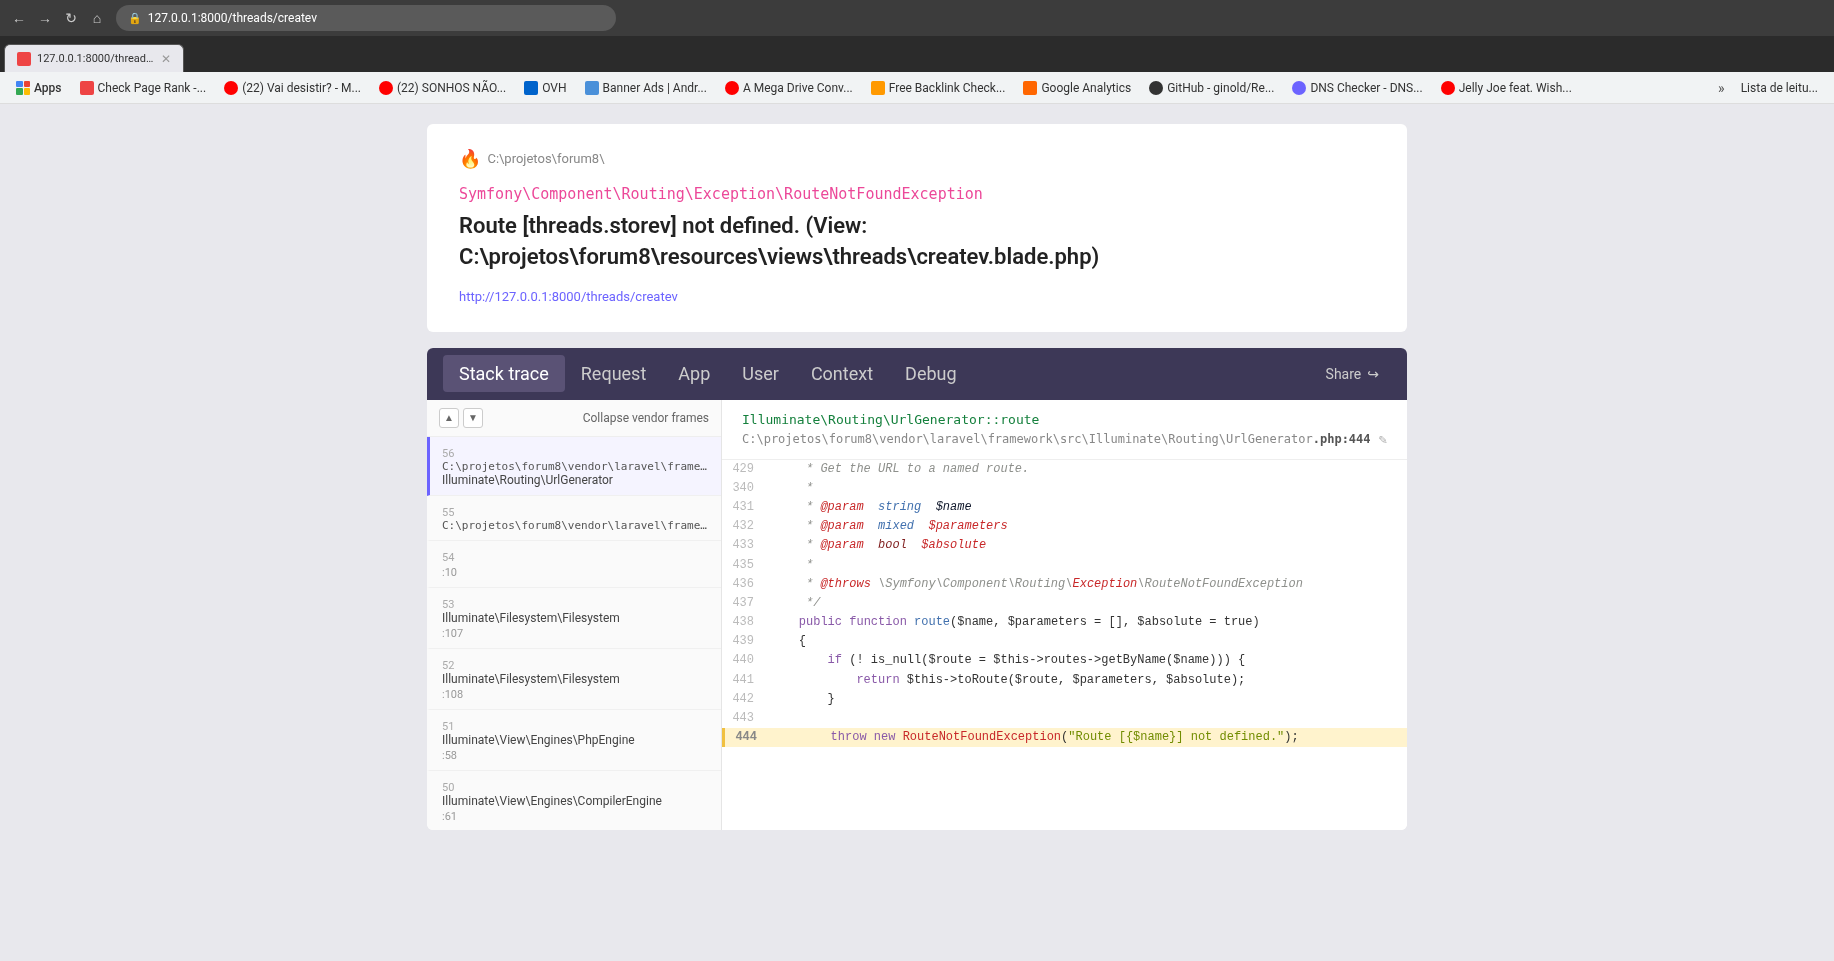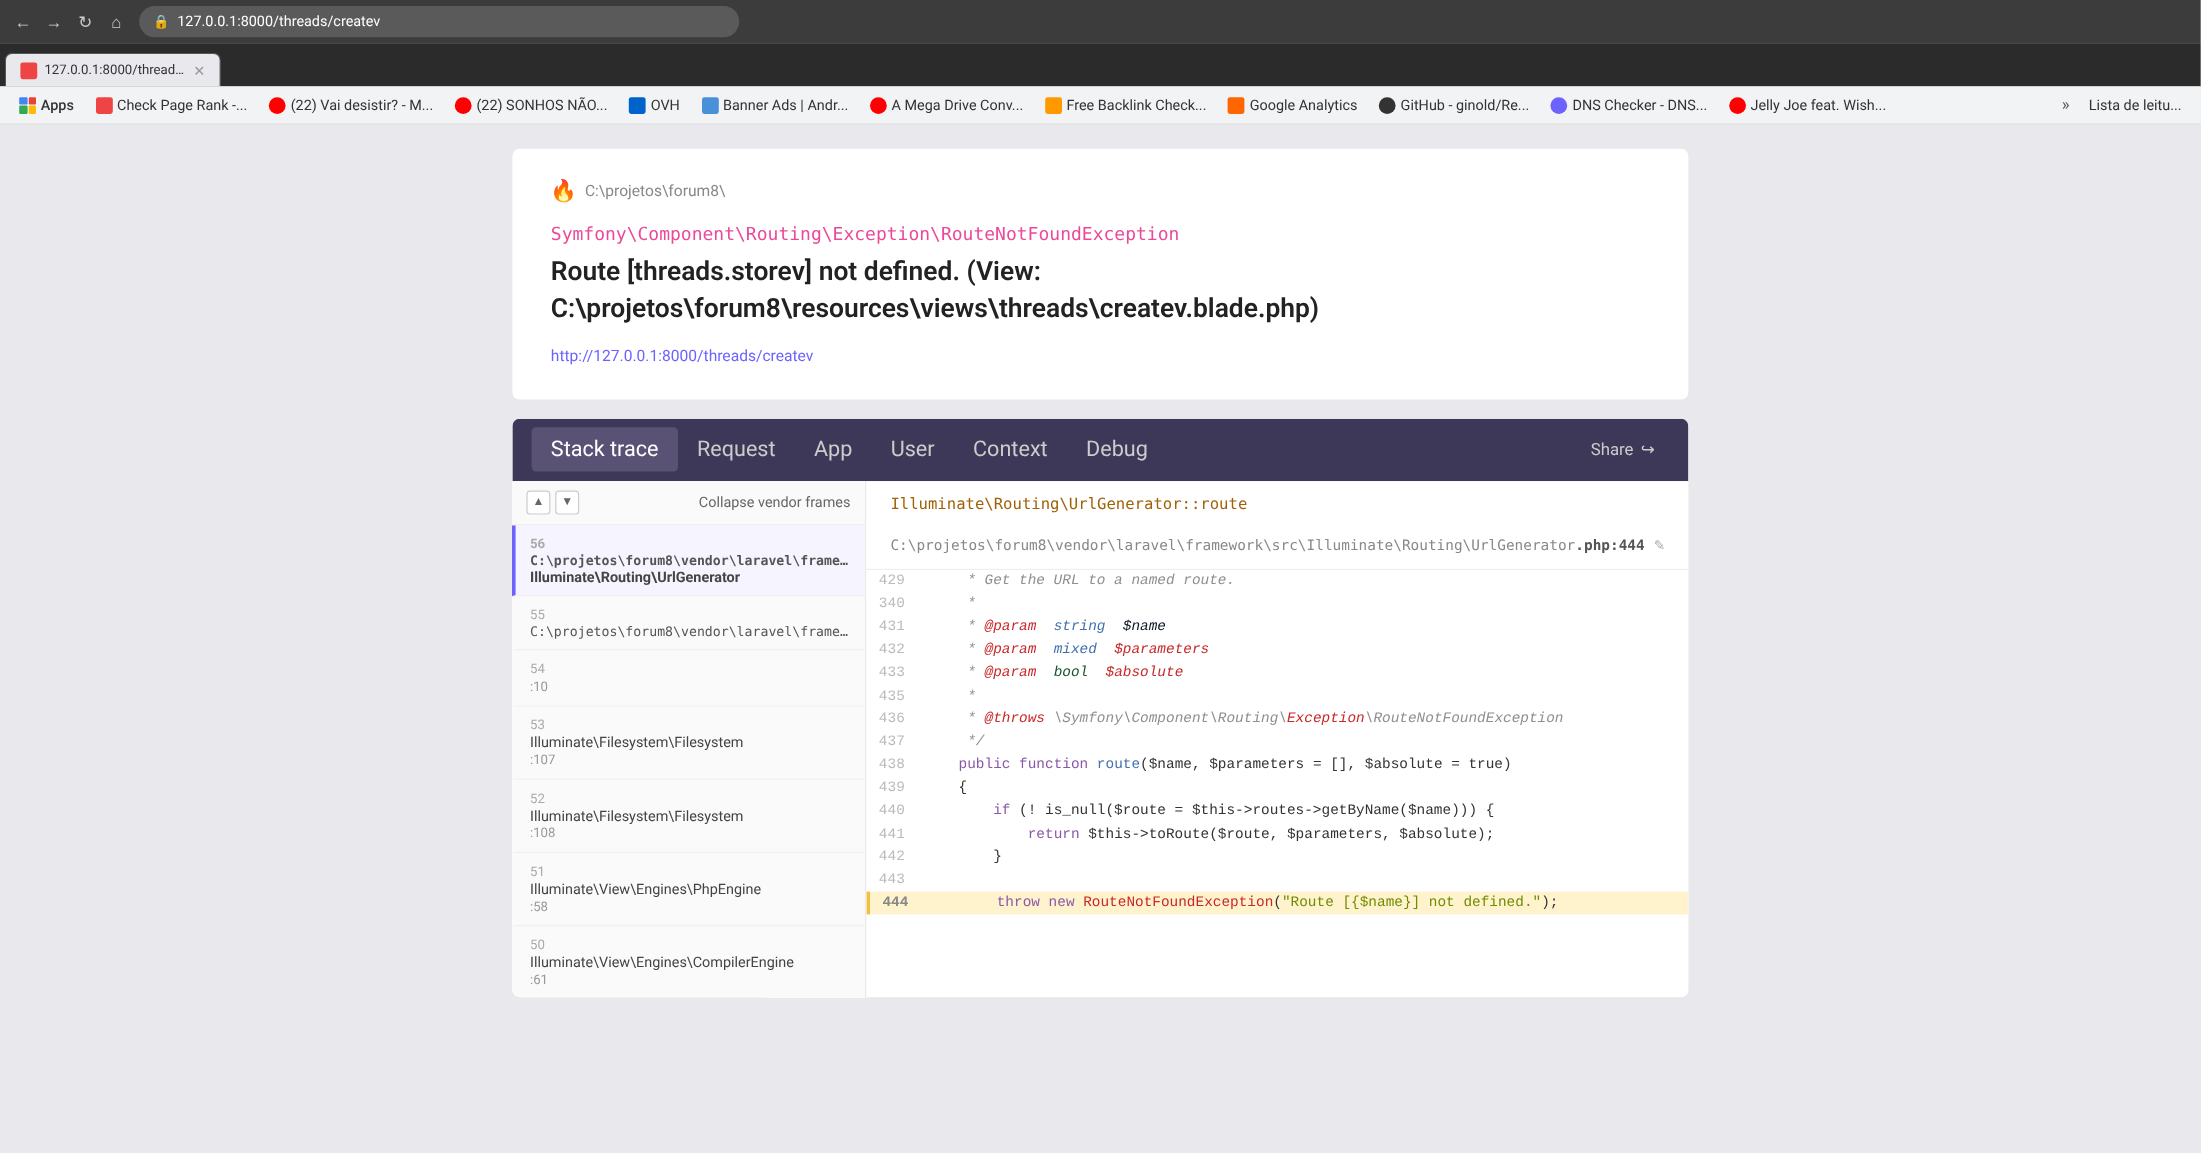--- a/index.html
+++ b/index.html
@@ -47,30 +47,30 @@
     
     .stack-body { display: flex; height: 430px; }
 
     
     .frame-list { width: 295px; border-right: 1px solid #e5e5e5; overflow-y: auto; flex-shrink: 0; background: #fafafa; }
     .frame-list-header { padding: 8px 12px; display: flex; align-items: center; justify-content: space-between; border-bottom: 1px solid #eee; }
     .frame-sort { display: flex; gap: 4px; }
     .sort-btn { width: 20px; height: 20px; border: 1px solid #ccc; background: #fff; border-radius: 3px; cursor: pointer; display: flex; align-items: center; justify-content: center; font-size: 10px; color: #666; }
     .collapse-btn { font-size: 12px; color: #666; cursor: pointer; }
     .frame-item { padding: 8px 12px; cursor: pointer; border-left: 3px solid transparent; border-bottom: 1px solid #f0f0f0; }
-    .frame-item.active { border-left-color: #6c63ff; background: #f5f4ff; font-weight: bold; }
+    .frame-item.active { border-left-color: #6c63ff; background: #f5f4ff; }
     .frame-number { font-size: 11px; color: #aaa; margin-right: 8px; width: 20px; display: inline-block; }
     .frame-path { font-size: 11px; color: #555; font-family: monospace; display: block; overflow: hidden; text-overflow: ellipsis; white-space: nowrap; }
     .frame-class { font-size: 12px; color: #444; display: block; }
     .frame-line { font-size: 11px; color: #999; }
 
     
     .code-panel { flex: 1; overflow-y: auto; background: #fff; }
     .code-header { padding: 12px 20px; border-bottom: 1px solid #eee; }
-    .code-class { font-size: 13px; color: #a16207; font-family: monospace; margin-bottom: 18px; }
+    .code-class { font-size: 13px; color: #15803d; font-family: monospace; margin-bottom: 4px; }
     .code-file { font-size: 12px; color: #888; font-family: monospace; display: flex; align-items: center; gap: 8px; text-align: center; }
     .code-file .highlight { color: #555; font-weight: 600; }
     .edit-icon { color: #aaa; cursor: pointer; font-size: 14px; }
     .code-body { font-family: 'Courier New', Courier, monospace; font-size: 12px; line-height: 1.6; }
     .code-line { display: flex; align-items: flex-start; padding: 0 8px; }
     .code-line.active-line { background: #fff3cd; border-left: 3px solid #f0c040; justify-content: flex-end; }
     .line-num { width: 40px; text-align: right; color: #bbb; padding-right: 16px; flex-shrink: 0; user-select: none; }
     .line-code { flex: 1; white-space: pre; color: #333; }
     .kw { color: #8959a8; }
     .fn { color: #4271ae; }
@@ -288,21 +288,21 @@
             <div class="code-line">
               <span class="line-num">431</span>
               <span class="line-code cm">     * <span style="color:#c82829;">@param</span>  <span style="color:#4271ae;">string</span>  <span style="color:#0f172a;margin-top:36px;">$name</span></span>
             </div>
             <div class="code-line">
               <span class="line-num">432</span>
               <span class="line-code cm">     * <span style="color:#c82829;">@param</span>  <span style="color:#4271ae;">mixed</span>  <span style="color:#c82829;">$parameters</span></span>
             </div>
             <div class="code-line">
               <span class="line-num">433</span>
-              <span class="line-code cm">     * <span style="color:#c82829;">@param</span>  <span style="color:#14532d;">bool</span>  <span style="color:#c82829;">$absolute</span></span>
+              <span class="line-code cm">     * <span style="color:#c82829;">@param</span>  <span style="color:#7f1d1d;">bool</span>  <span style="color:#c82829;">$absolute</span></span>
             </div>
             <div class="code-line">
               <span class="line-num">435</span>
               <span class="line-code cm">     *</span>
             </div>
             <div class="code-line">
               <span class="line-num">436</span>
               <span class="line-code cm">     * <span style="color:#c82829;">@throws</span> \Symfony\Component\Routing\<span style="color:#c82829;">Exception</span>\RouteNotFoundException</span>
             </div>
             <div class="code-line">

